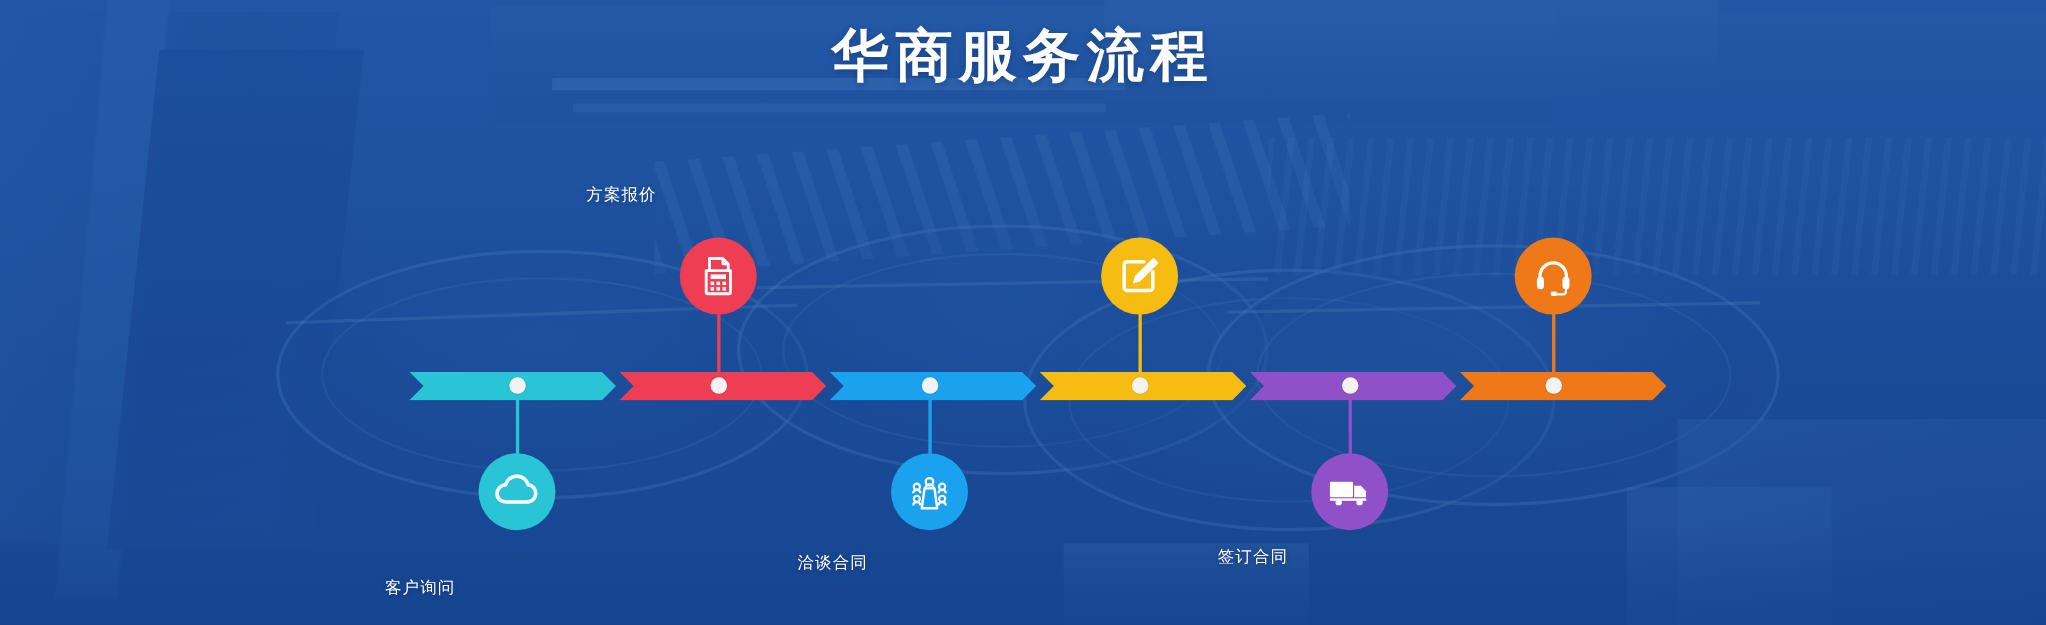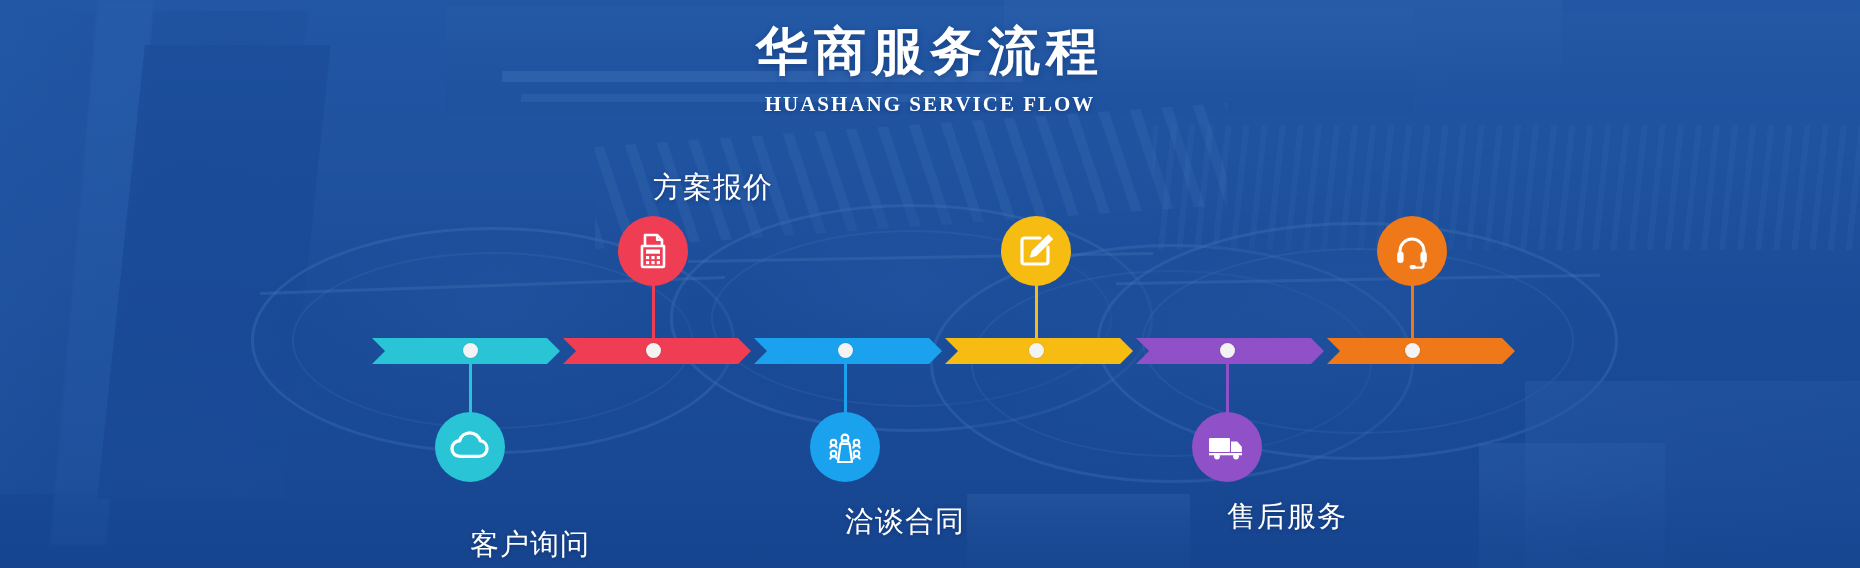--- a/index.html
+++ b/index.html
@@ -160,22 +160,22 @@
   }
   .stem{
     position:absolute; width:3px;
   }
   .icon-circle{
     position:absolute; width:70px; height:70px; border-radius:50%;
     display:flex; align-items:center; justify-content:center;
   }
   .icon-circle svg{ display:block; }
   .step-label{
-    position:absolute; width:240px; text-align:right;
-    font-size:29px; color:#ffffff; letter-spacing:1px;
+    position:absolute; width:240px; text-align:left;
+    font-size:15px; color:#ffffff; letter-spacing:1px;
     text-shadow:0 1px 4px rgba(6,30,70,.45);
     white-space:nowrap;
   }
 </style>
 </head>
 <body>
 
 <div class="banner">
 
   <div class="bg">
@@ -200,21 +200,20 @@
     <div class="tank-bridge tb3"></div>
     <div class="bg-building-r"></div>
     <div class="bg-building-r2"></div>
     <div class="bg-building-b"></div>
     <div class="bg-ground-bottom"></div>
     <div class="bg-tint"></div>
   </div>
 
   <div class="head">
     <div class="title">华商服务流程</div>
-    <div class="subtitle">HUASHANG SERVICE FLOW</div>
   </div>
 
   <div class="flow">
 
     <div class="bar bar-first" id="bar1" style="left: 372px; width: 188px; background: rgb(41, 196, 214);"></div>
     <div class="stem" id="stem1" style="background: rgb(41, 196, 214); left: 469px; top: 352px; height: 68px;"></div>
     <div class="node-dot" id="dot1" style="left: 463px;"></div>
     <div class="icon-circle" id="icon1" style="background: rgb(41, 196, 214); left: 435px; top: 412px;">
       <svg width="40" height="40" viewBox="0 0 40 40">
         <path d="M12 30 C6 30 3 26.5 3 22 C3 17.6 6.4 14.3 10.8 14 C12 9.4 16.2 6 21.3 6 C26.4 6 30.7 9.4 31.8 14 C35.8 14.5 38.8 17.8 38.8 21.9 C38.8 26.4 35.3 30 30.4 30 Z" fill="none" stroke="#ffffff" stroke-width="3.4" stroke-linejoin="round" transform="translate(-1,0) scale(0.98)"></path>
@@ -276,21 +275,21 @@
     <div class="node-dot" id="dot5" style="left: 1220px;"></div>
     <div class="icon-circle" id="icon5" style="background: rgb(144, 80, 200); left: 1192px; top: 412px;">
       <svg width="42" height="42" viewBox="0 0 42 42">
         <rect x="3" y="12" width="21" height="14" rx="1.2" fill="#fff"></rect>
         <path d="M25 15.5 h6.2 l4.6 5.2 V26 h-10.8 z" fill="#fff"></path>
         <rect x="3" y="27" width="33" height="2.3" fill="#fff"></rect>
         <circle cx="11" cy="30.5" r="2.9" fill="#fff"></circle>
         <circle cx="30" cy="30.5" r="2.9" fill="#fff"></circle>
       </svg>
     </div>
-    <div class="step-label" id="label5" style="left: 1107px; top: 497px;">售后服务</div>
+    <div class="step-label" id="label5" style="left: 1107px; top: 497px;">签订合同</div>
 
     <div class="bar" id="bar6" style="left: 1327px; width: 188px; background: rgb(239, 120, 25);"></div>
     <div class="stem" id="stem6" style="background: rgb(239, 120, 25); left: 1411px; top: 282px; height: 68px;"></div>
     <div class="node-dot" id="dot6" style="left: 1405px;"></div>
     <div class="icon-circle" id="icon6" style="background: rgb(239, 120, 25); left: 1377px; top: 216px;">
       <svg width="40" height="40" viewBox="0 0 40 40">
         <path d="M8 24 V20 C8 13.4 13.4 8 20 8 C26.6 8 32 13.4 32 20 V24" fill="none" stroke="#fff" stroke-width="3" stroke-linecap="round"></path>
         <rect x="5.2" y="20.5" width="6.4" height="11.5" rx="3.2" fill="#fff"></rect>
         <rect x="28.4" y="20.5" width="6.4" height="11.5" rx="3.2" fill="#fff"></rect>
         <path d="M31.6 32.2 V34 C31.6 35.6 30.3 36.6 28.6 36.6 H23.6" fill="none" stroke="#fff" stroke-width="2.1" stroke-linecap="round"></path>

